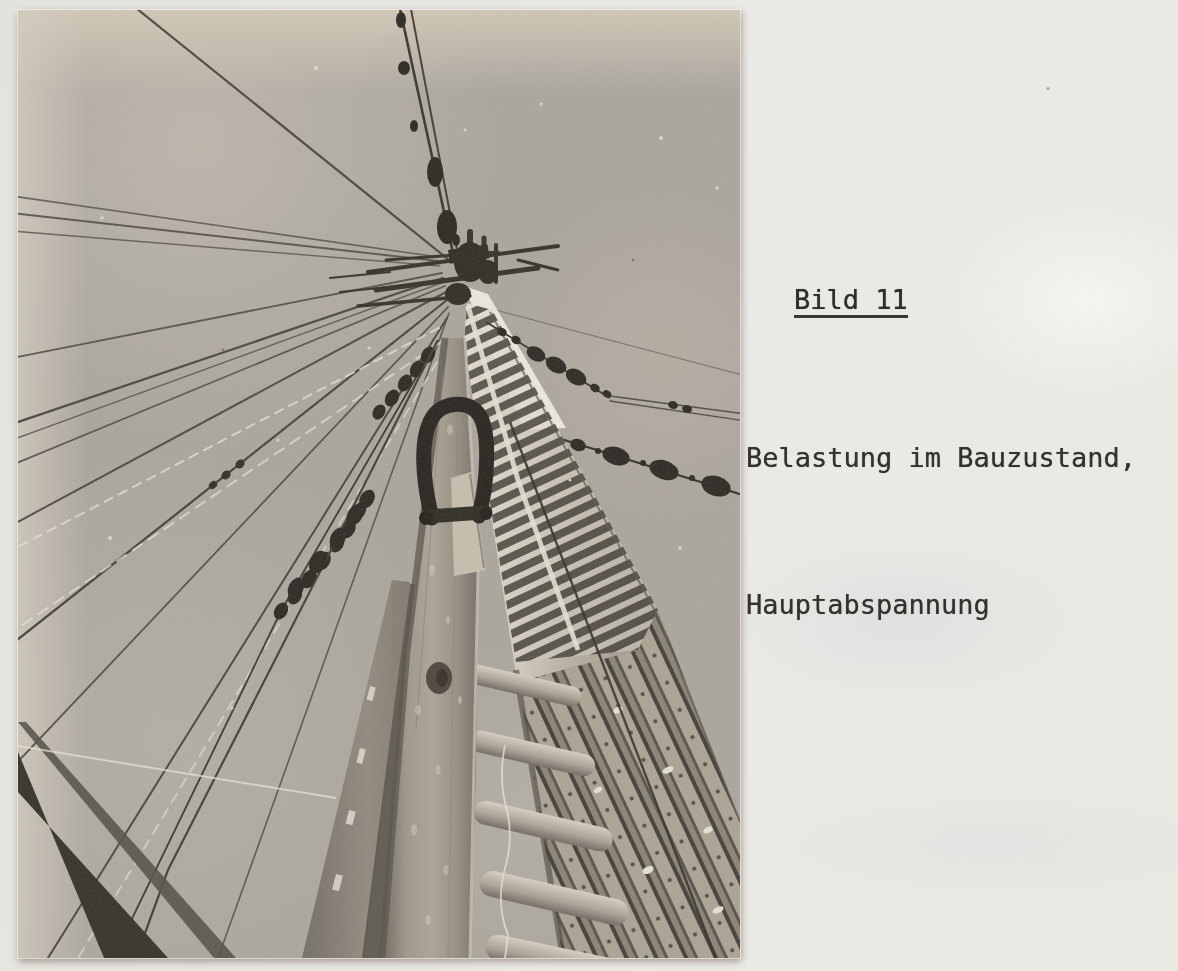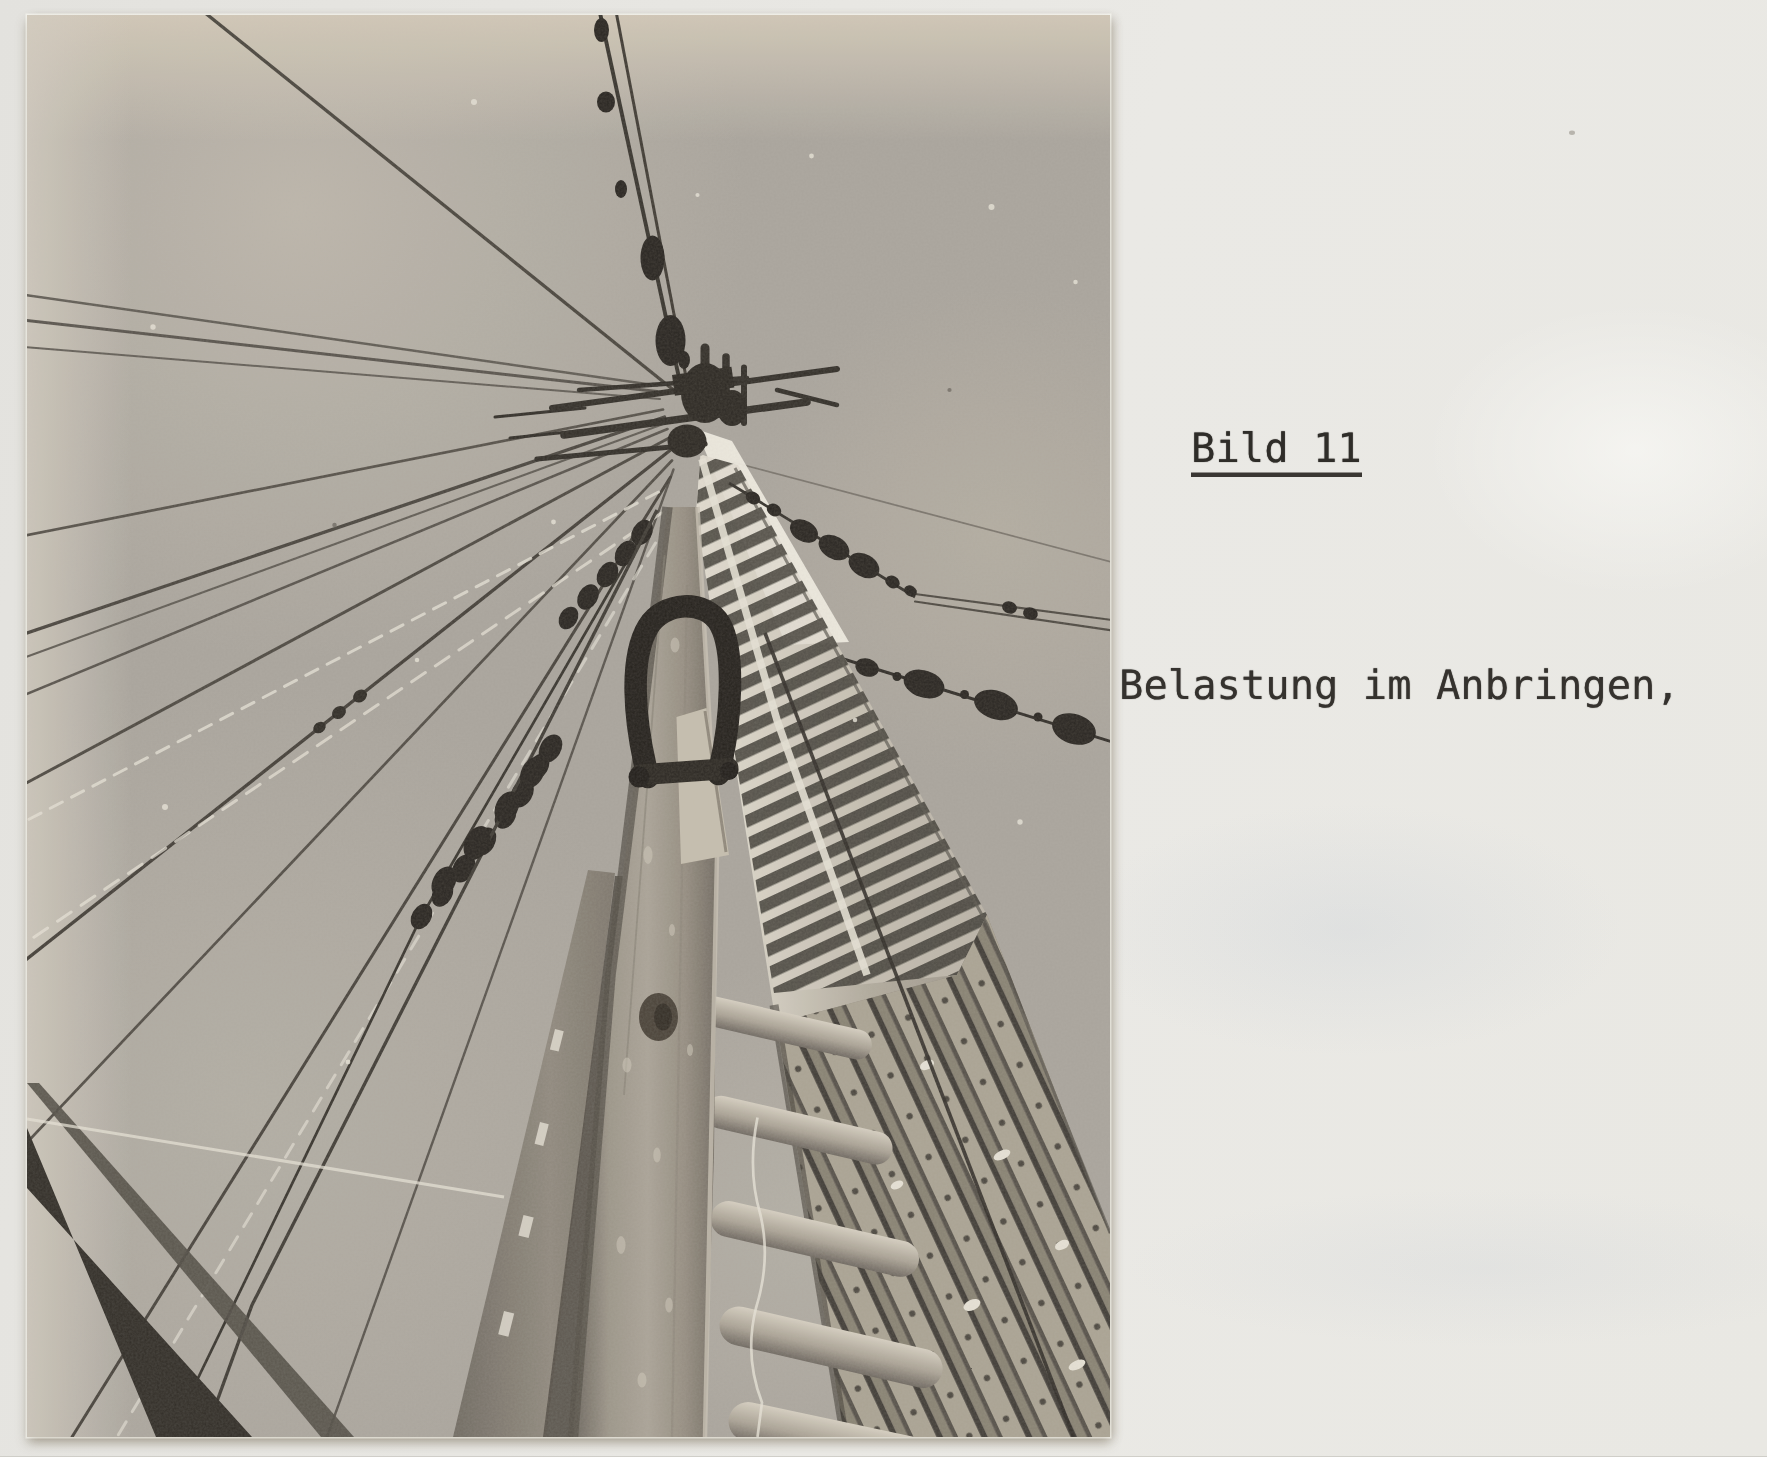--- a/index.html
+++ b/index.html
@@ -339,16 +339,17 @@
       </g>
 
       <rect x="0" y="0" width="722" height="948" filter="url(#grain)"></rect>
       <rect x="0" y="0" width="722" height="948" fill="#b0a391" opacity="0.05"></rect>
     </svg>
   </figure>
 
   <h2 class="caption-title">Bild 11</h2>
 
   <div class="caption-body">
-    <div class="cap-line">Belastung im Anbringen,</div>
+    <div class="cap-line">Belastung im Bauzustand,</div>
+    <div class="cap-line">Hauptabspannung</div>
   </div>
 
 </div>
 
 </body></html>

